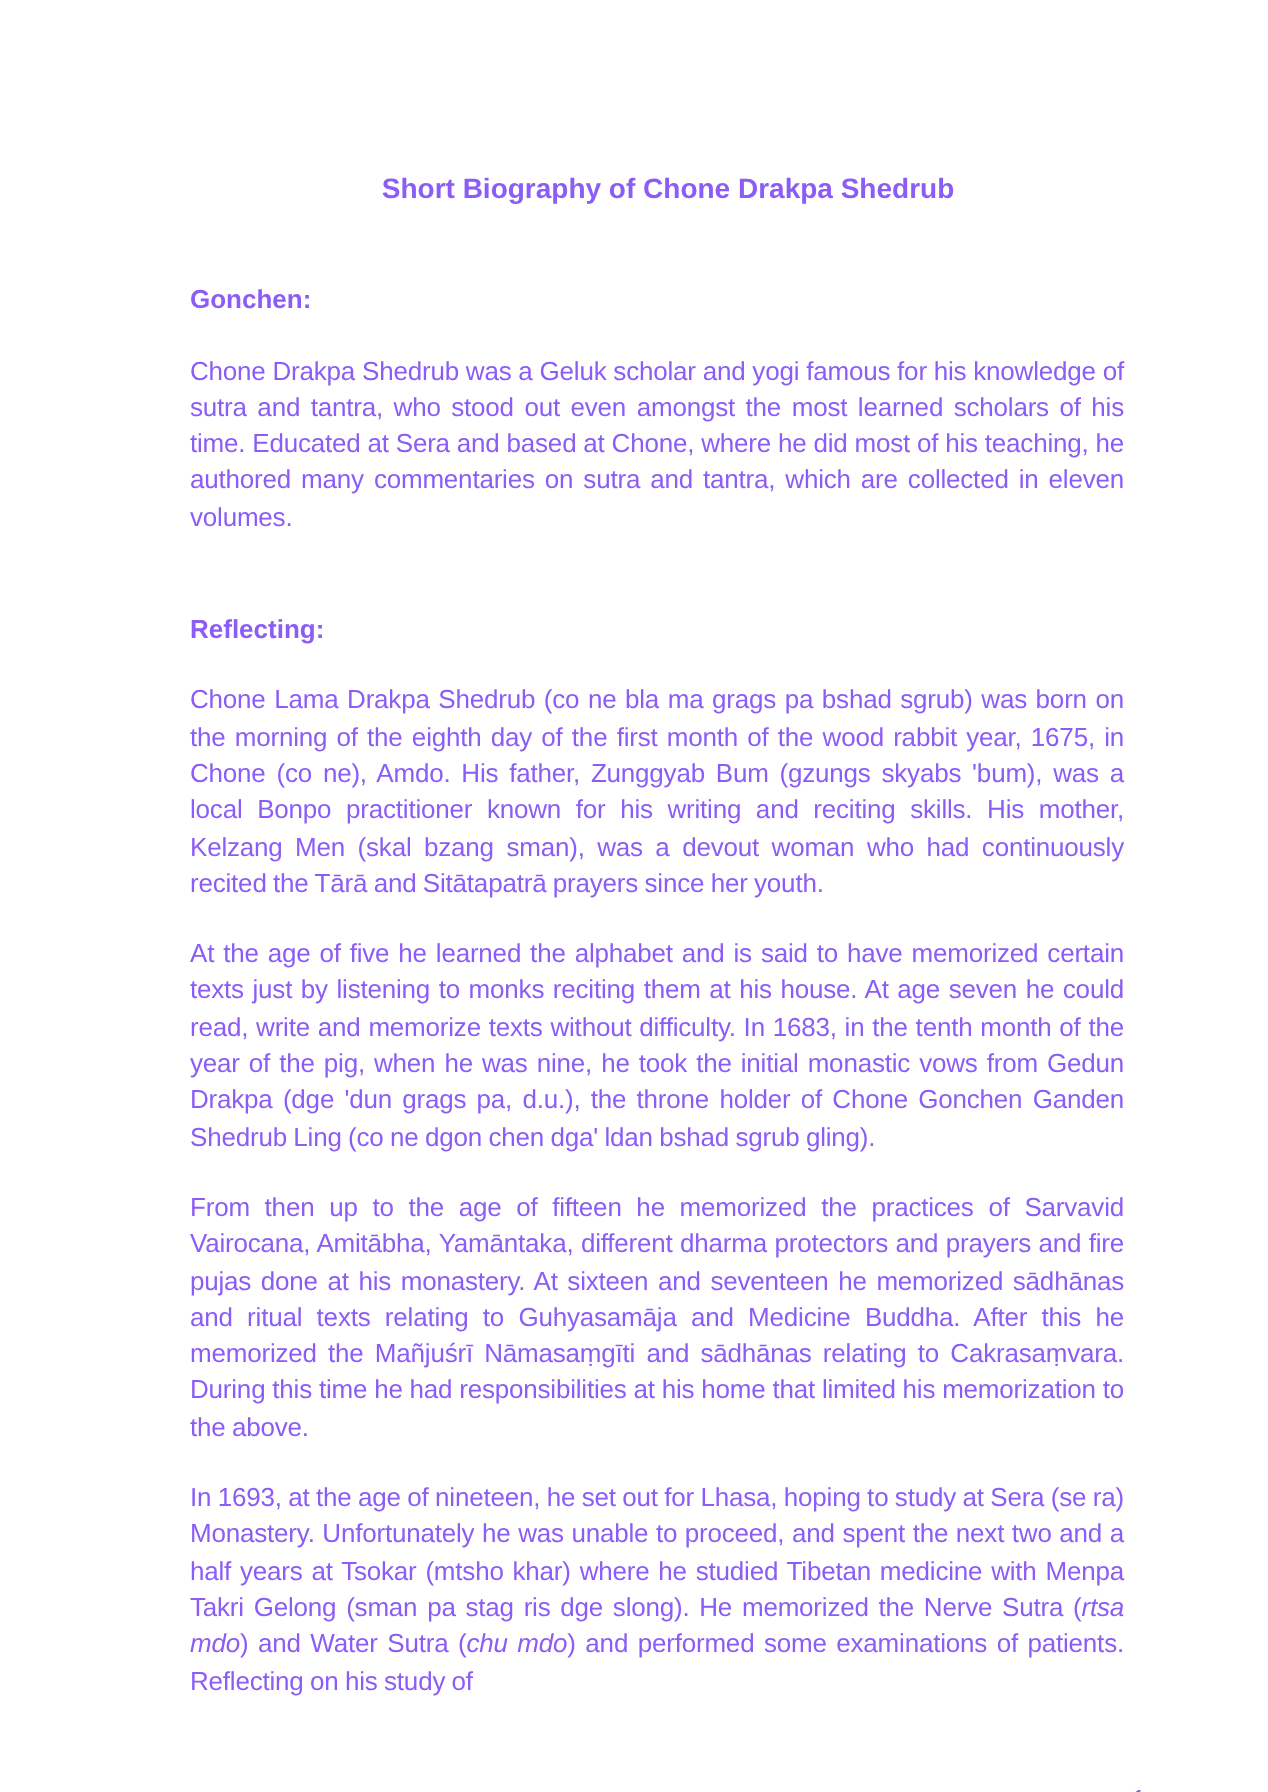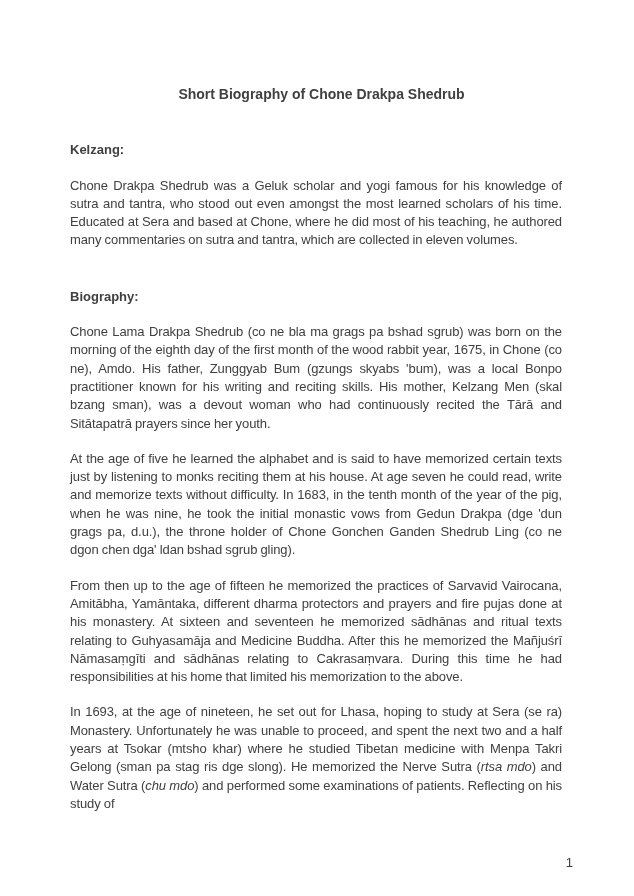--- a/index.html
+++ b/index.html
@@ -6,25 +6,25 @@
     margin: 0;
     padding: 0;
     background: #ffffff;
   }
   .page {
     position: relative;
     width: 634px;
     height: 896px;
     background: #ffffff;
     box-sizing: border-box;
-    padding: 85px 61px 0 70px;
+    padding: 85px 61px 0 95px;
     font-family: "Liberation Sans", sans-serif;
     font-size: 13px;
     line-height: 18.3px;
-    color: #404040;
+    color: #8b5cf6;
     overflow: hidden;
   }
   .doc-title {
     margin: 0;
     font-size: 14px;
     line-height: 18.3px;
     font-weight: 700;
     text-align: center;
   }
   .sec-heading {
@@ -49,25 +49,25 @@
     line-height: 18.3px;
   }
 </style>
 </head>
 <body>
 
 <div class="page">
 
   <h1 class="doc-title">Short Biography of Chone Drakpa Shedrub</h1>
 
-  <h2 class="sec-heading">Kelzang:</h2>
+  <h2 class="sec-heading">Gonchen:</h2>
 
   <p class="par">Chone Drakpa Shedrub was a Geluk scholar and yogi famous for his  knowledge of sutra and tantra, who stood out even amongst the most learned scholars of his time. Educated at Sera and based at Chone, where he did most of his teaching, he authored many commentaries on sutra and tantra, which are collected in eleven volumes.</p>
 
-  <h2 class="sec-heading">Biography:</h2>
+  <h2 class="sec-heading">Reflecting:</h2>
 
   <p class="par">Chone Lama Drakpa Shedrub (co ne bla ma grags pa bshad sgrub) was born on the morning of the eighth day of the first month of the wood rabbit year, 1675, in Chone (co ne), Amdo. His father, Zunggyab Bum (gzungs skyabs 'bum), was a local Bonpo practitioner known for his writing and reciting skills. His mother, Kelzang Men (skal bzang sman), was a devout woman who had continuously recited the Tārā and Sitātapatrā prayers since her youth.</p>
 
   <p class="par">At the age of five he learned the alphabet and is said to have memorized certain texts just by listening to monks reciting them at his house. At age seven he could read, write and memorize texts without difficulty. In 1683, in the tenth month of the year of the pig, when he was nine, he took the initial monastic vows from Gedun Drakpa (dge 'dun grags pa, d.u.), the throne holder of Chone Gonchen Ganden Shedrub Ling (co ne dgon chen dga' ldan bshad sgrub gling).</p>
 
   <p class="par">From then up to the age of fifteen he memorized the practices of Sarvavid Vairocana, Amitābha, Yamāntaka, different dharma protectors and prayers and fire pujas done at his monastery. At sixteen and seventeen he memorized sādhānas and ritual texts relating to Guhyasamāja and Medicine Buddha. After this he memorized the Mañjuśrī Nāmasaṃgīti and sādhānas relating to Cakrasaṃvara. During this time he had responsibilities at his home that limited his memorization to the above.</p>
 
   <p class="par">In 1693, at the age of nineteen, he set out for Lhasa, hoping to study at Sera (se ra) Monastery. Unfortunately he was unable to proceed, and spent the next two and a half years at Tsokar (mtsho khar) where he studied Tibetan medicine with Menpa Takri Gelong (sman pa stag ris dge slong). He memorized the  Nerve Sutra (<em>rtsa mdo</em>) and Water Sutra (<em>chu mdo</em>) and performed some examinations of patients. Reflecting on his study of</p>
 
   <div class="page-number">1</div>

